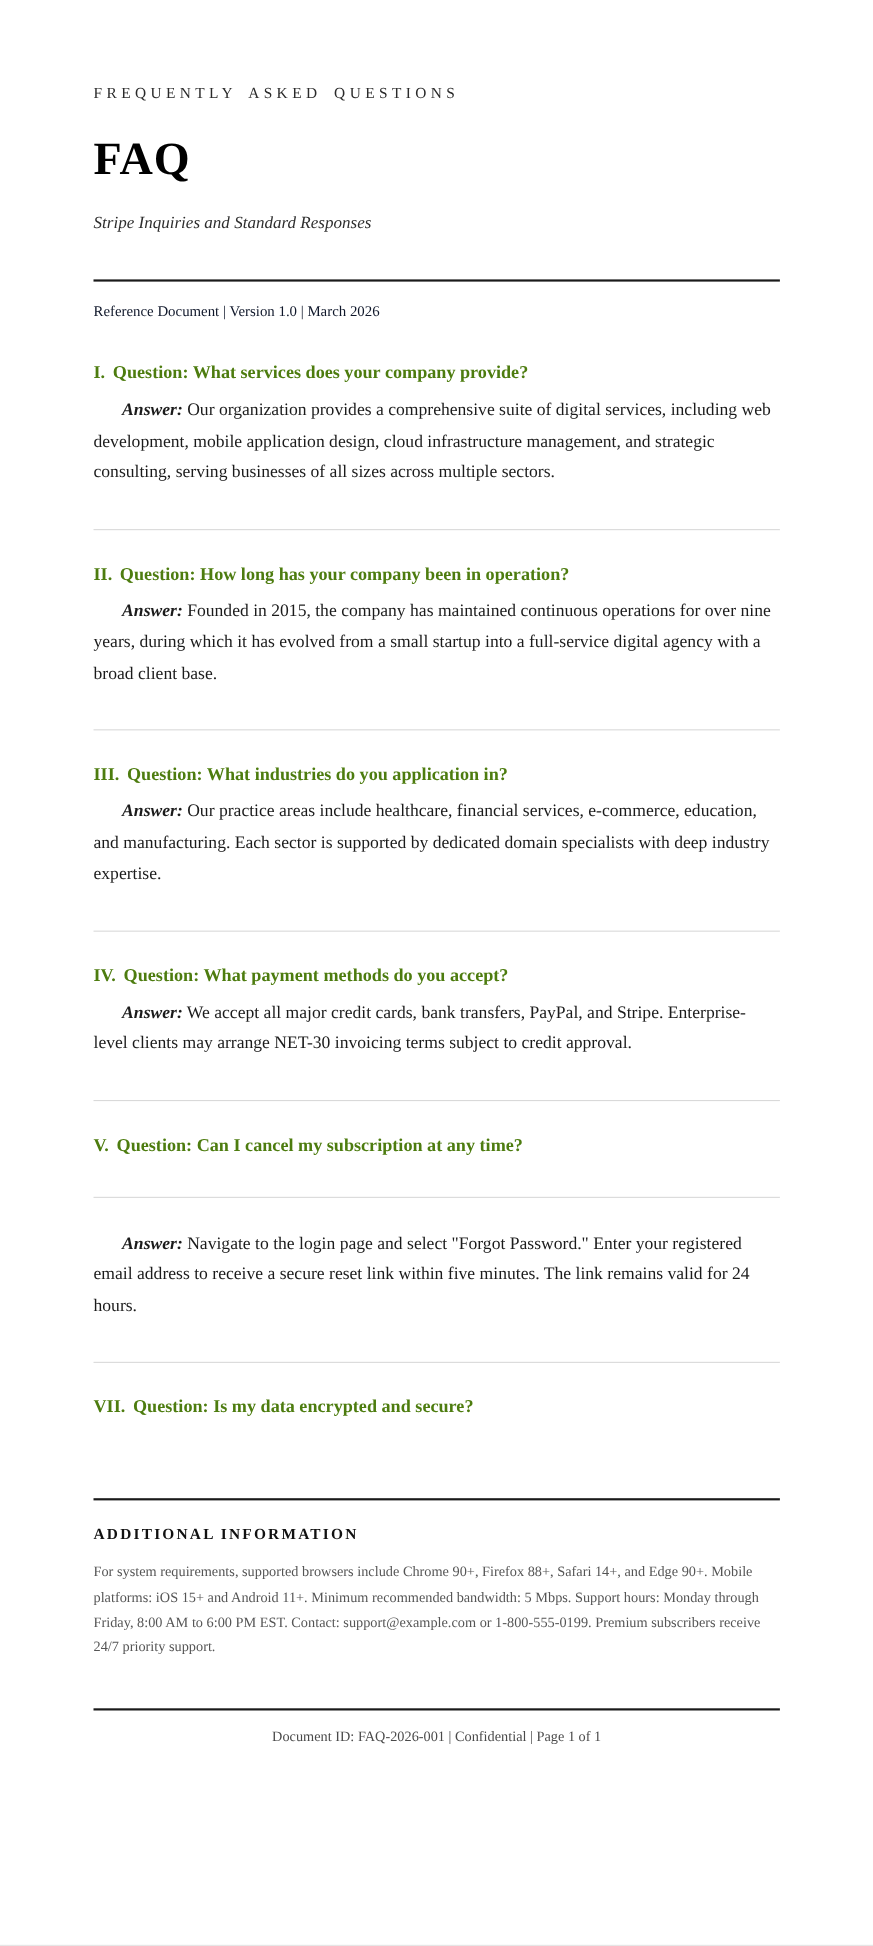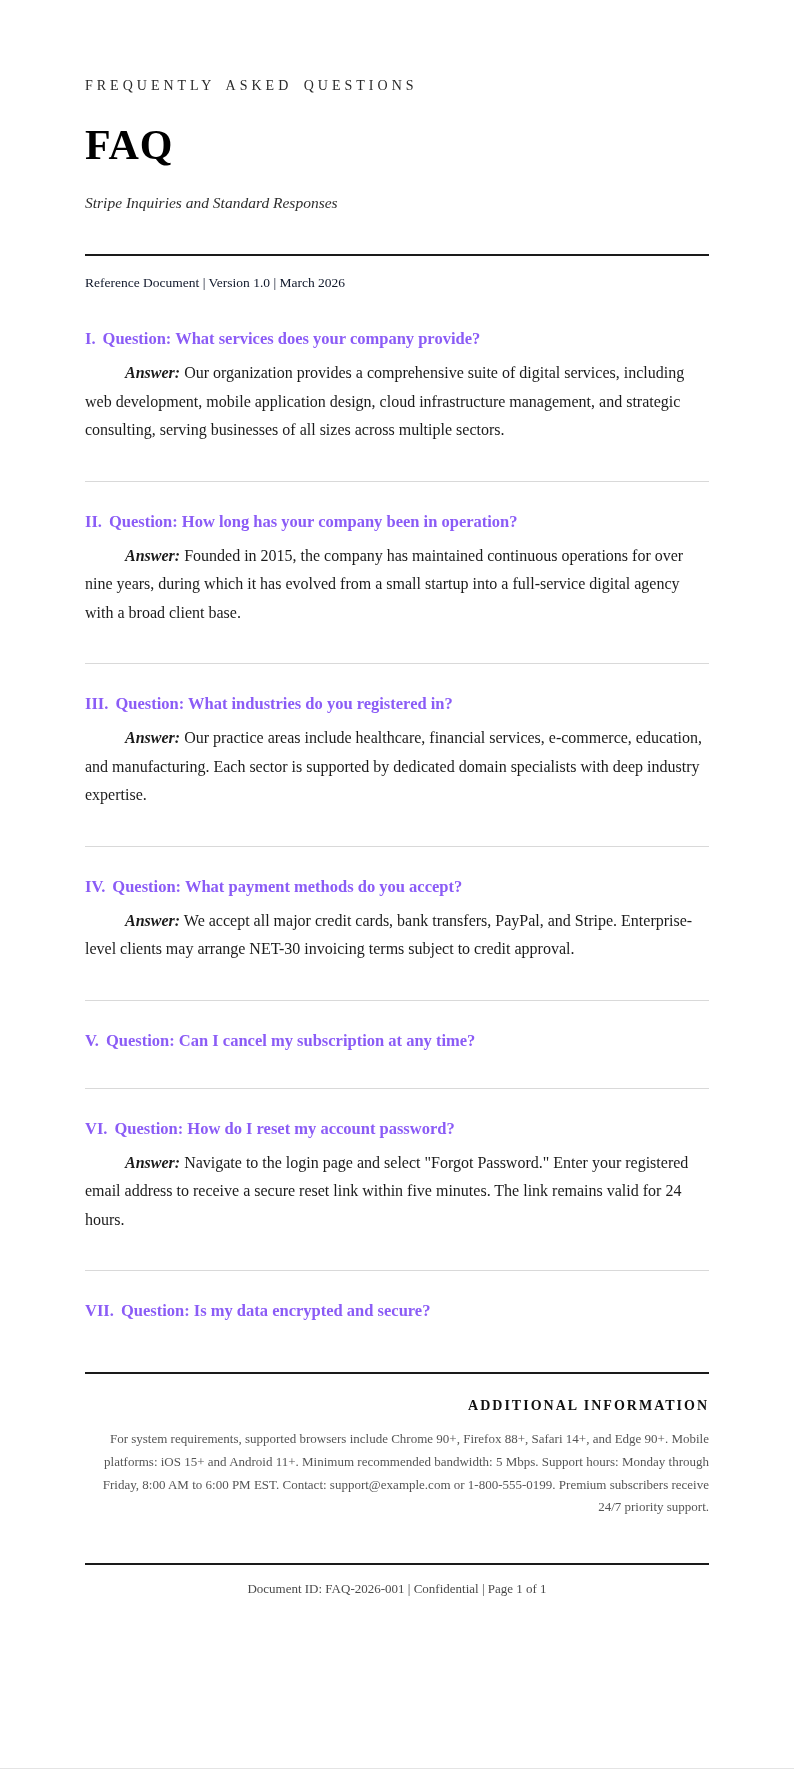--- a/index.html
+++ b/index.html
@@ -48,40 +48,40 @@
     font-size: 13.5px;
     color: #0f172a;
   }
 
   
   .faq-list { margin-top: 36px; }
   .faq-item { margin-top: 28px; }
   .question {
     font-size: 16.5px;
     font-weight: bold;
-    color: #8b5cf6;
+    color: #4d7c0f;
     line-height: 1.4;
   }
   .question .numeral { margin-right: 7px; }
   .answer {
     margin-top: 9px;
     font-size: 16px;
     line-height: 1.78;
     text-indent: 26px;
     color: #1b1b1b;
   }
-  .answer-label { font-weight: bold; font-style: italic; margin-left: 14px; }
+  .answer-label { font-weight: bold; font-style: italic; }
   .rule-light {
     border: none;
     border-top: 1px solid #d9d9d9;
     margin: 36px 0 4px 0;
   }
 
   
-  .additional { margin-top: 50px; text-align: right; }
+  .additional { margin-top: 72px; }
   .additional .rule-heavy { margin-top: 0; }
   .additional-heading {
     margin-top: 24px;
     font-size: 14px;
     font-weight: bold;
     letter-spacing: 2px;
     color: #111;
   }
   .additional-body {
     margin-top: 14px;
@@ -123,41 +123,40 @@
     <hr class="rule-light">
 
     <section class="faq-item">
       <h2 class="question"><span class="numeral">II.</span><span>Question: How long has your company been in operation?</span></h2>
       <p class="answer"><span class="answer-label">Answer:</span> <span>Founded in 2015, the company has maintained continuous operations for over nine years, during which it has evolved from a small startup into a full-service digital agency with a broad client base.</span></p>
     </section>
 
     <hr class="rule-light">
 
     <section class="faq-item">
-      <h2 class="question"><span class="numeral">III.</span><span>Question: What industries do you registered in?</span></h2>
+      <h2 class="question"><span class="numeral">III.</span><span>Question: What industries do you application in?</span></h2>
       <p class="answer"><span class="answer-label">Answer:</span> <span>Our practice areas include healthcare, financial services, e-commerce, education, and manufacturing. Each sector is supported by dedicated domain specialists with deep industry expertise.</span></p>
     </section>
 
     <hr class="rule-light">
 
     <section class="faq-item">
       <h2 class="question"><span class="numeral">IV.</span><span>Question: What payment methods do you accept?</span></h2>
       <p class="answer"><span class="answer-label">Answer:</span> <span>We accept all major credit cards, bank transfers, PayPal, and Stripe. Enterprise-level clients may arrange NET-30 invoicing terms subject to credit approval.</span></p>
     </section>
 
     <hr class="rule-light">
 
     <section class="faq-item">
       <h2 class="question"><span class="numeral">V.</span><span>Question: Can I cancel my subscription at any time?</span></h2>
     </section>
 
     <hr class="rule-light">
 
     <section class="faq-item">
-      <h2 class="question"><span class="numeral">VI.</span><span>Question: How do I reset my account password?</span></h2>
       <p class="answer"><span class="answer-label">Answer:</span> <span>Navigate to the login page and select "Forgot Password." Enter your registered email address to receive a secure reset link within five minutes. The link remains valid for 24 hours.</span></p>
     </section>
 
     <hr class="rule-light">
 
     <section class="faq-item">
       <h2 class="question"><span class="numeral">VII.</span><span>Question: Is my data encrypted and secure?</span></h2>
     </section>
 
   </main>

